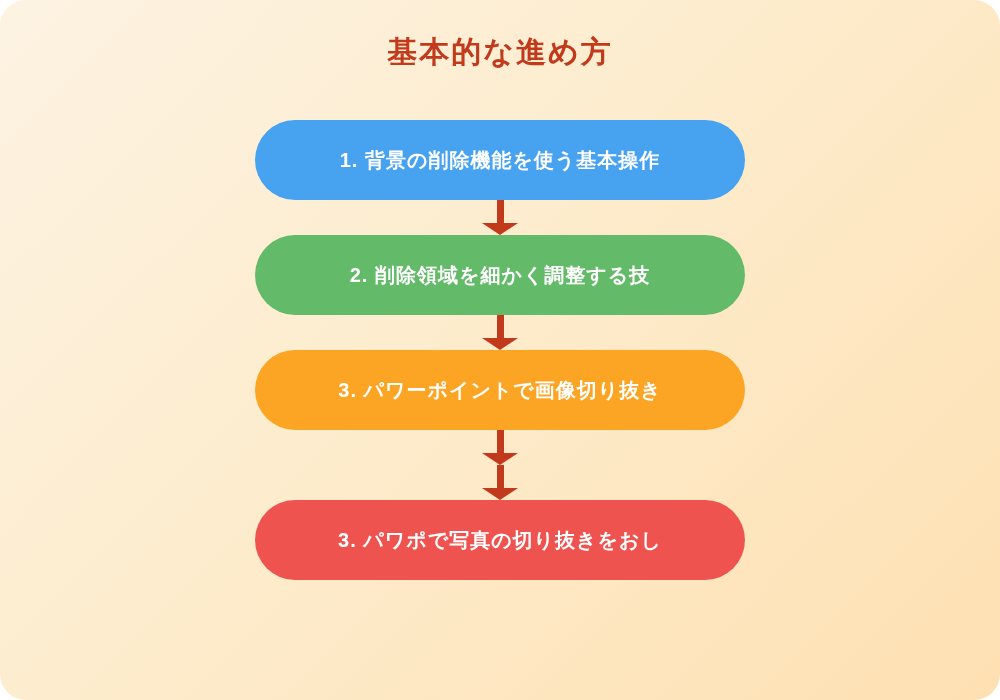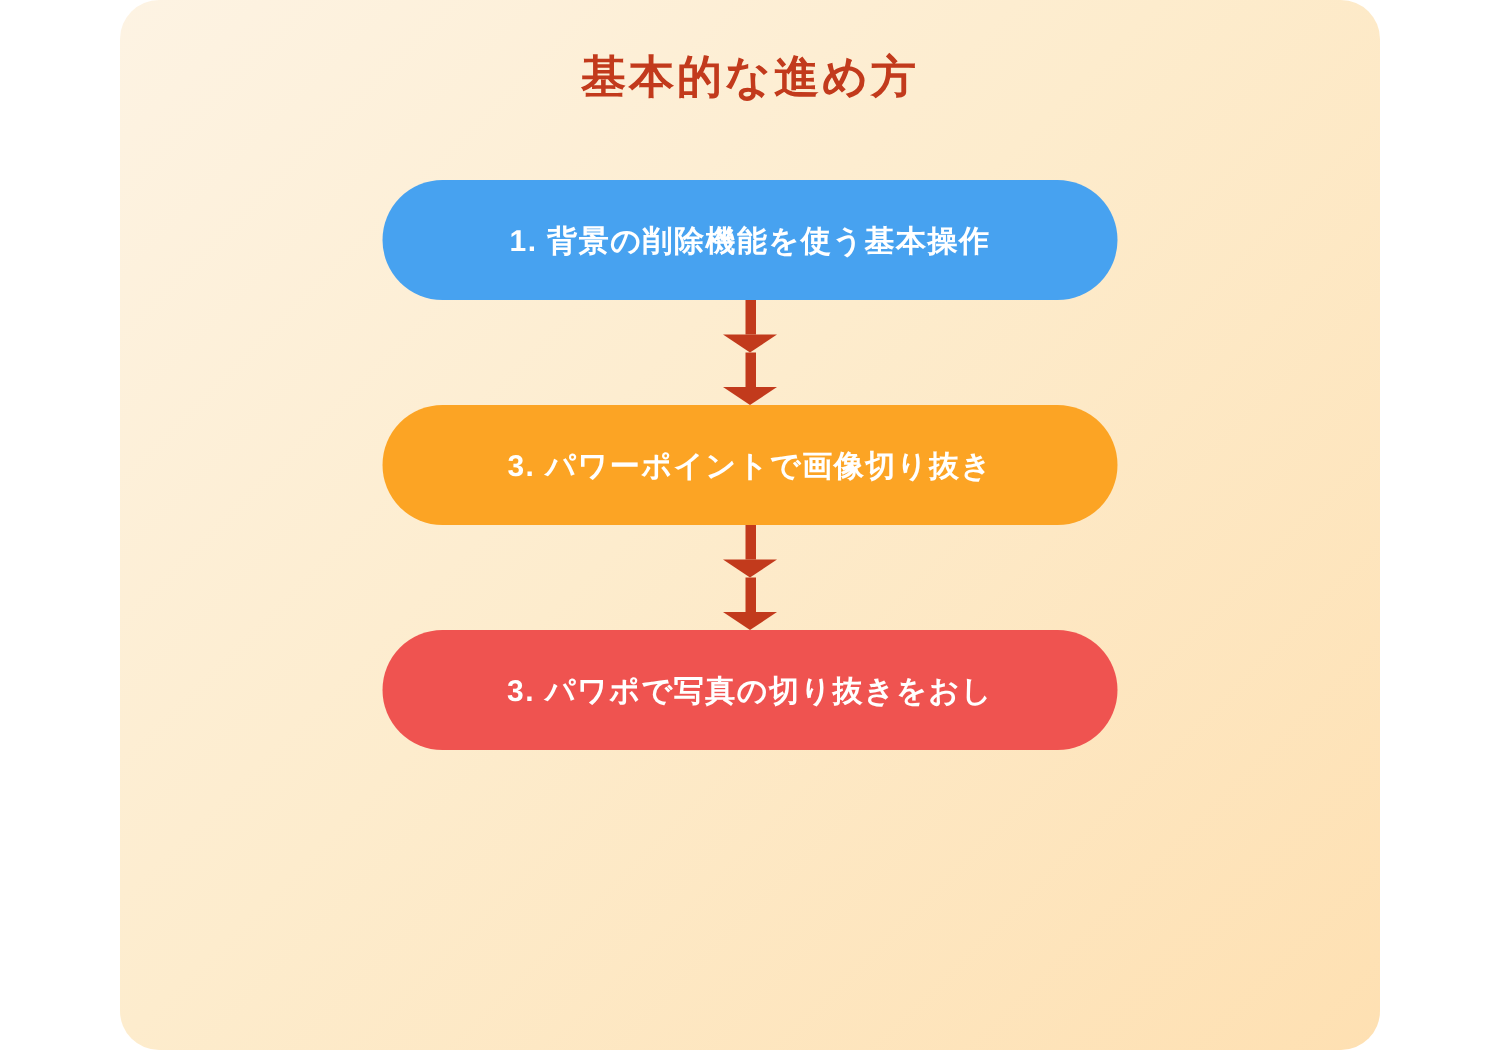--- a/index.html
+++ b/index.html
@@ -3,21 +3,21 @@
 <meta charset="utf-8">
 <style>
   html, body {
     margin: 0;
     padding: 0;
     background: #ffffff;
     font-family: "Liberation Sans", "DejaVu Sans", sans-serif;
   }
   .canvas {
     position: relative;
-    width: 840px;
+    width: 1000px;
     height: 700px;
     margin: 0 auto;
     border-radius: 26px;
     background: linear-gradient(135deg, #fdf3e3 0%, #fdeccd 45%, #fee0b2 100%);
     overflow: hidden;
   }
   .title {
     margin: 34px 0 0 0;
     text-align: center;
     font-size: 30px;
@@ -75,20 +75,21 @@
 
   <div class="flow">
 
     <div class="step" style="background-color: rgb(71, 162, 240);">1. 背景の削除機能を使う基本操作</div>
 
     <div class="arrow">
       <span class="arrow-shaft" style="background-color: rgb(194, 58, 28);"></span>
       <span class="arrow-head" style="border-top-color: rgb(194, 58, 28);"></span>
     </div>
 
+    <div class="step" style="background-color: rgb(99, 187, 106);">2. 削除領域を細かく調整する技</div>
 
     <div class="arrow">
       <span class="arrow-shaft" style="background-color: rgb(194, 58, 28);"></span>
       <span class="arrow-head" style="border-top-color: rgb(194, 58, 28);"></span>
     </div>
 
     <div class="step" style="background-color: rgb(252, 164, 36); text-align: center;">3. パワーポイントで画像切り抜き</div>
 
     <div class="arrow">
       <span class="arrow-shaft" style="background-color: rgb(194, 58, 28);"></span>

